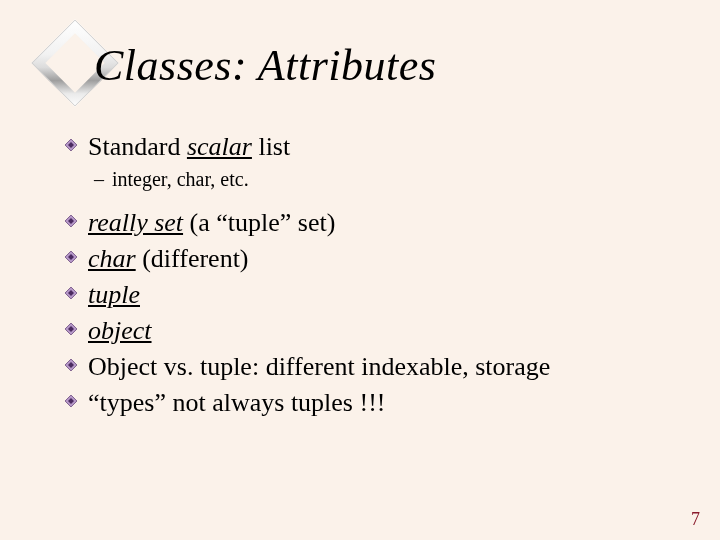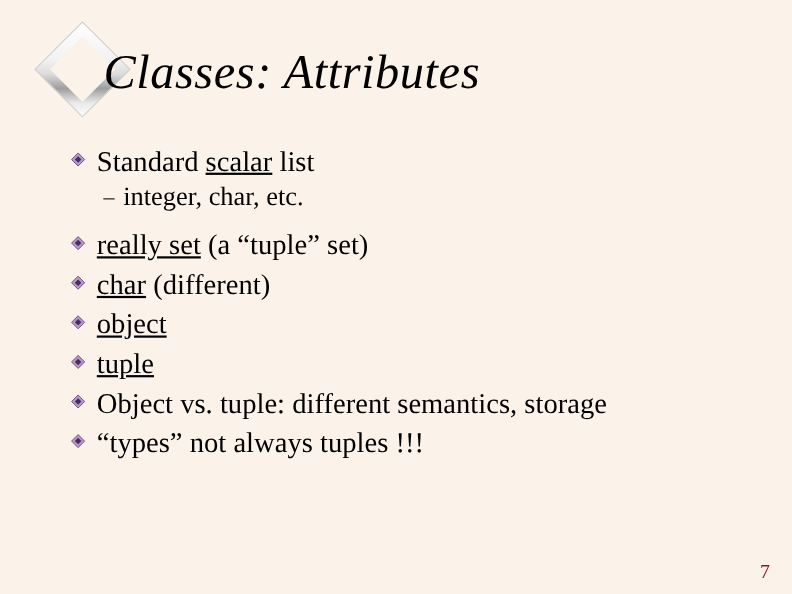--- a/index.html
+++ b/index.html
@@ -82,25 +82,26 @@
     margin-left: 34px;
     margin-top: 2px;
     margin-bottom: 14px;
   }
   .sub-dash {
     font-size: 20px;
     line-height: 26px;
     padding-right: 8px;
   }
   .sub-text {
-    font-size: 24px;
+    font-size: 20px;
     line-height: 26px;
   }
   .under {
     text-decoration: underline;
+    font-style: italic;
   }
   .page-num {
     position: absolute;
     bottom: 10px;
     right: 20px;
     font-size: 18px;
     color: #8a1a2b;
     font-family: "Times New Roman", Times, serif;
   }
 </style>
@@ -166,48 +167,48 @@
   <div class="bullet-row">
     <span class="bullet-icon">
       <svg viewBox="0 0 20 20">
           <g transform="translate(10 10) rotate(45)">
             <rect x="-6" y="-6" width="12" height="12" fill="#b799c9" stroke="#5e3d73" stroke-width="1"></rect>
             <rect x="-3" y="-3" width="6" height="6" fill="#4b2a60"></rect>
           </g>
         </svg>
     </span>
     <span class="bullet-text">
+      <span class="under">tuple</span>
+    </span>
+  </div>
+
+  <div class="bullet-row">
+    <span class="bullet-icon">
+      <svg viewBox="0 0 20 20">
+          <g transform="translate(10 10) rotate(45)">
+            <rect x="-6" y="-6" width="12" height="12" fill="#b799c9" stroke="#5e3d73" stroke-width="1"></rect>
+            <rect x="-3" y="-3" width="6" height="6" fill="#4b2a60"></rect>
+          </g>
+        </svg>
+    </span>
+    <span class="bullet-text">
       <span class="under">object</span>
     </span>
   </div>
 
   <div class="bullet-row">
     <span class="bullet-icon">
       <svg viewBox="0 0 20 20">
           <g transform="translate(10 10) rotate(45)">
             <rect x="-6" y="-6" width="12" height="12" fill="#b799c9" stroke="#5e3d73" stroke-width="1"></rect>
             <rect x="-3" y="-3" width="6" height="6" fill="#4b2a60"></rect>
           </g>
         </svg>
     </span>
-    <span class="bullet-text">
-      <span class="under">tuple</span>
-    </span>
-  </div>
-
-  <div class="bullet-row">
-    <span class="bullet-icon">
-      <svg viewBox="0 0 20 20">
-          <g transform="translate(10 10) rotate(45)">
-            <rect x="-6" y="-6" width="12" height="12" fill="#b799c9" stroke="#5e3d73" stroke-width="1"></rect>
-            <rect x="-3" y="-3" width="6" height="6" fill="#4b2a60"></rect>
-          </g>
-        </svg>
-    </span>
-    <span class="bullet-text">Object vs. tuple:  different semantics, storage</span>
+    <span class="bullet-text">Object vs. tuple:  different indexable, storage</span>
   </div>
 
   <div class="bullet-row">
     <span class="bullet-icon">
       <svg viewBox="0 0 20 20">
           <g transform="translate(10 10) rotate(45)">
             <rect x="-6" y="-6" width="12" height="12" fill="#b799c9" stroke="#5e3d73" stroke-width="1"></rect>
             <rect x="-3" y="-3" width="6" height="6" fill="#4b2a60"></rect>
           </g>
         </svg>

